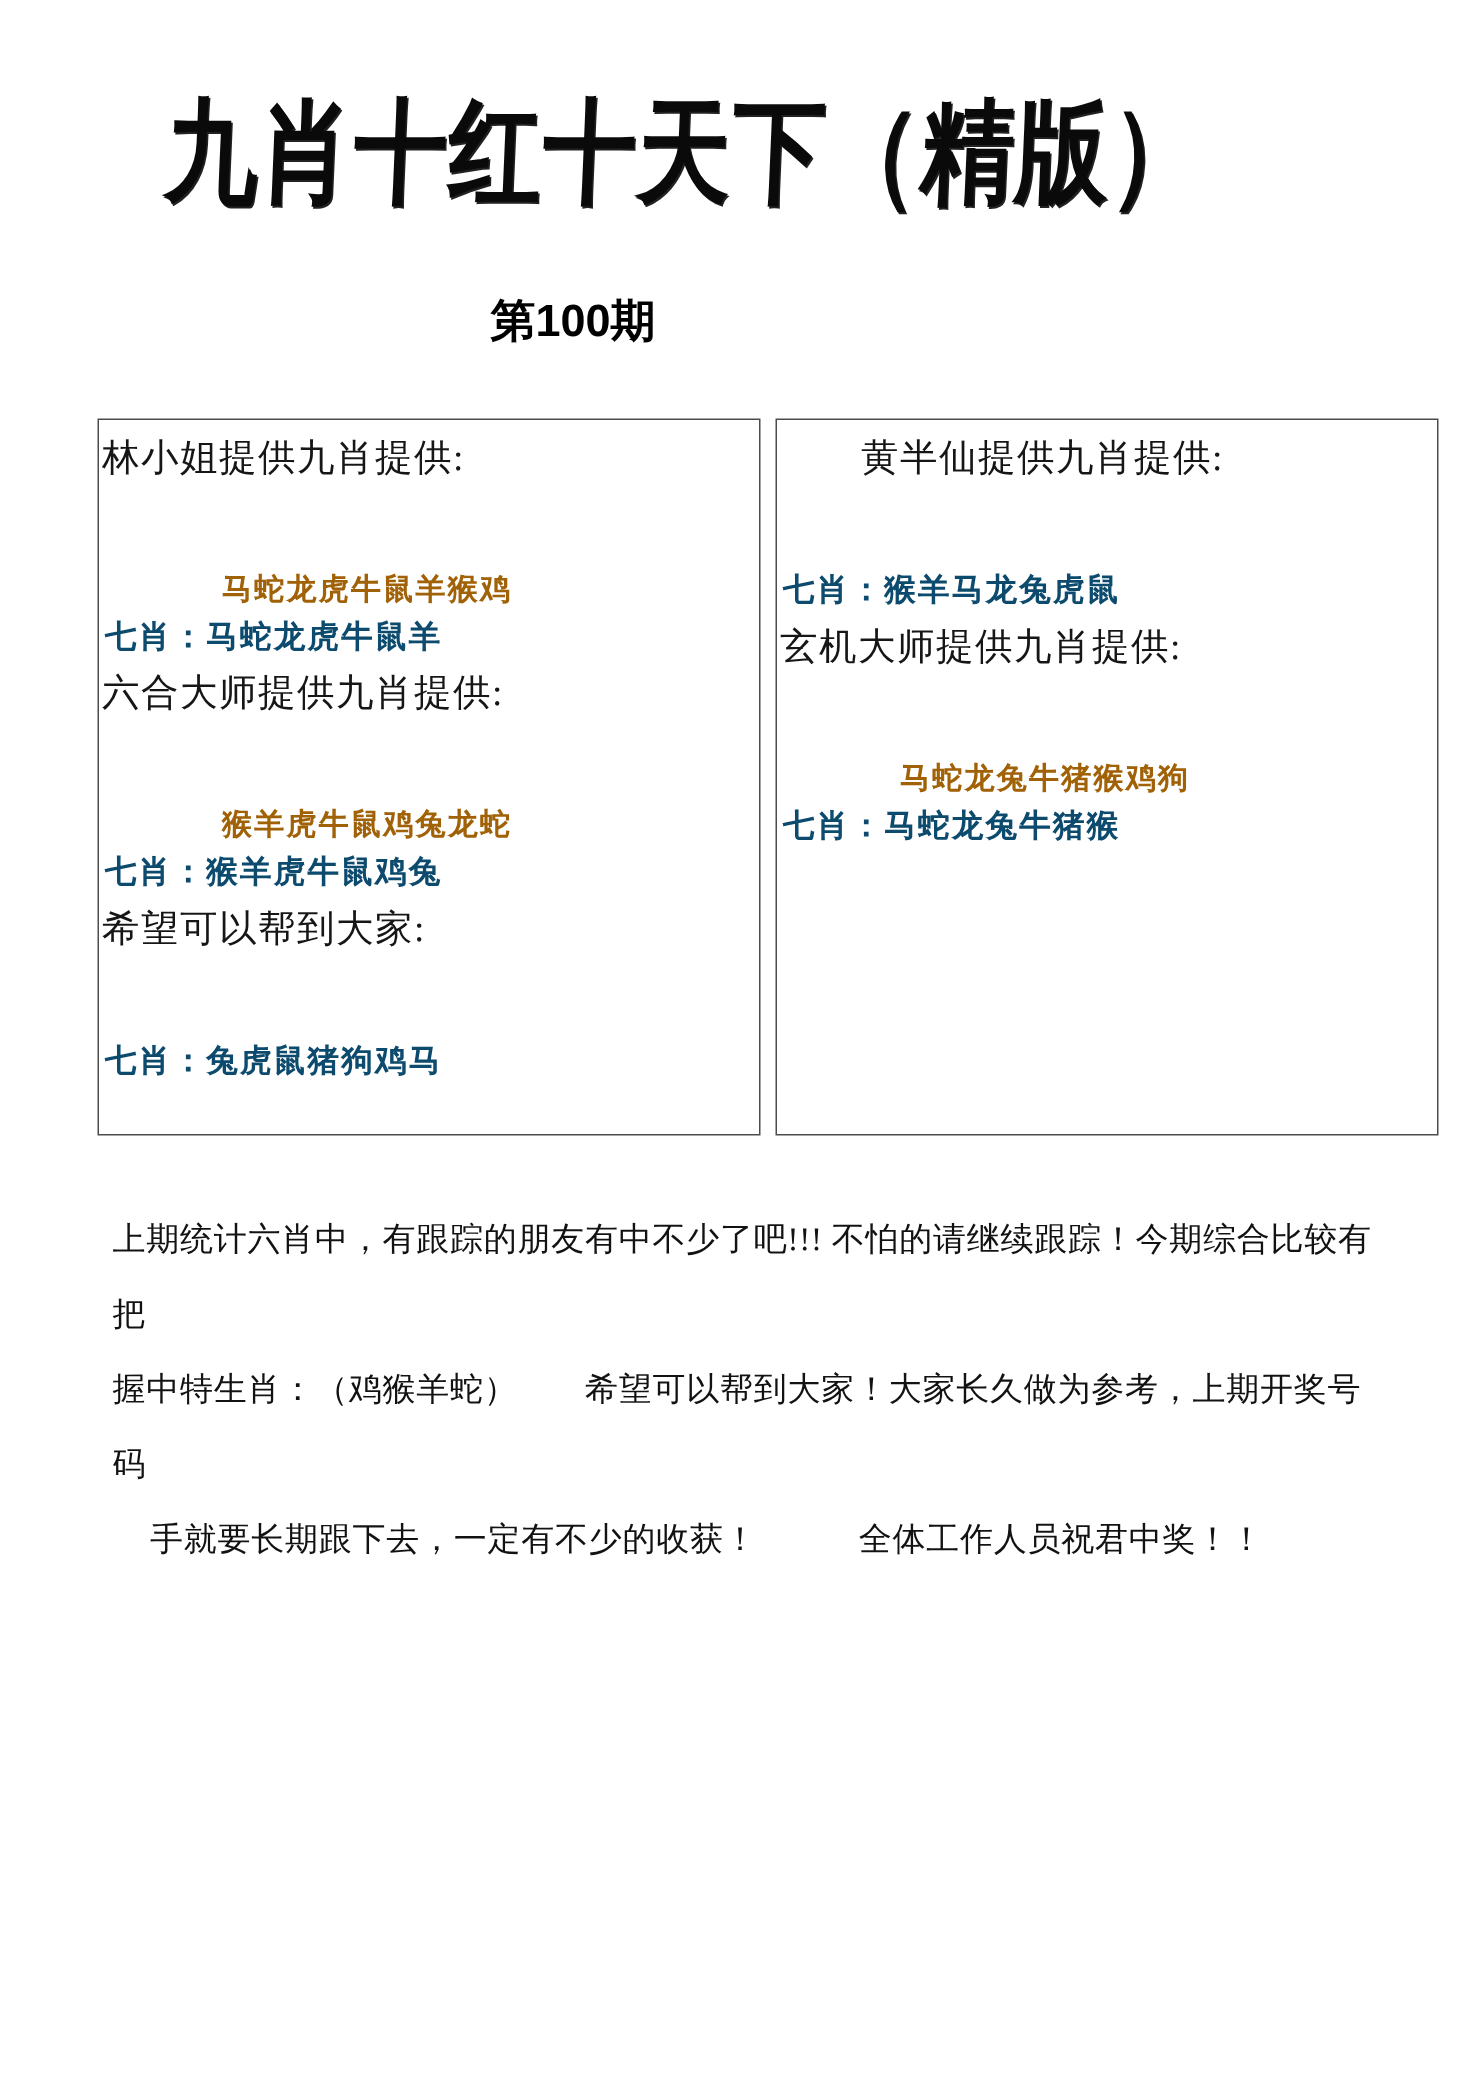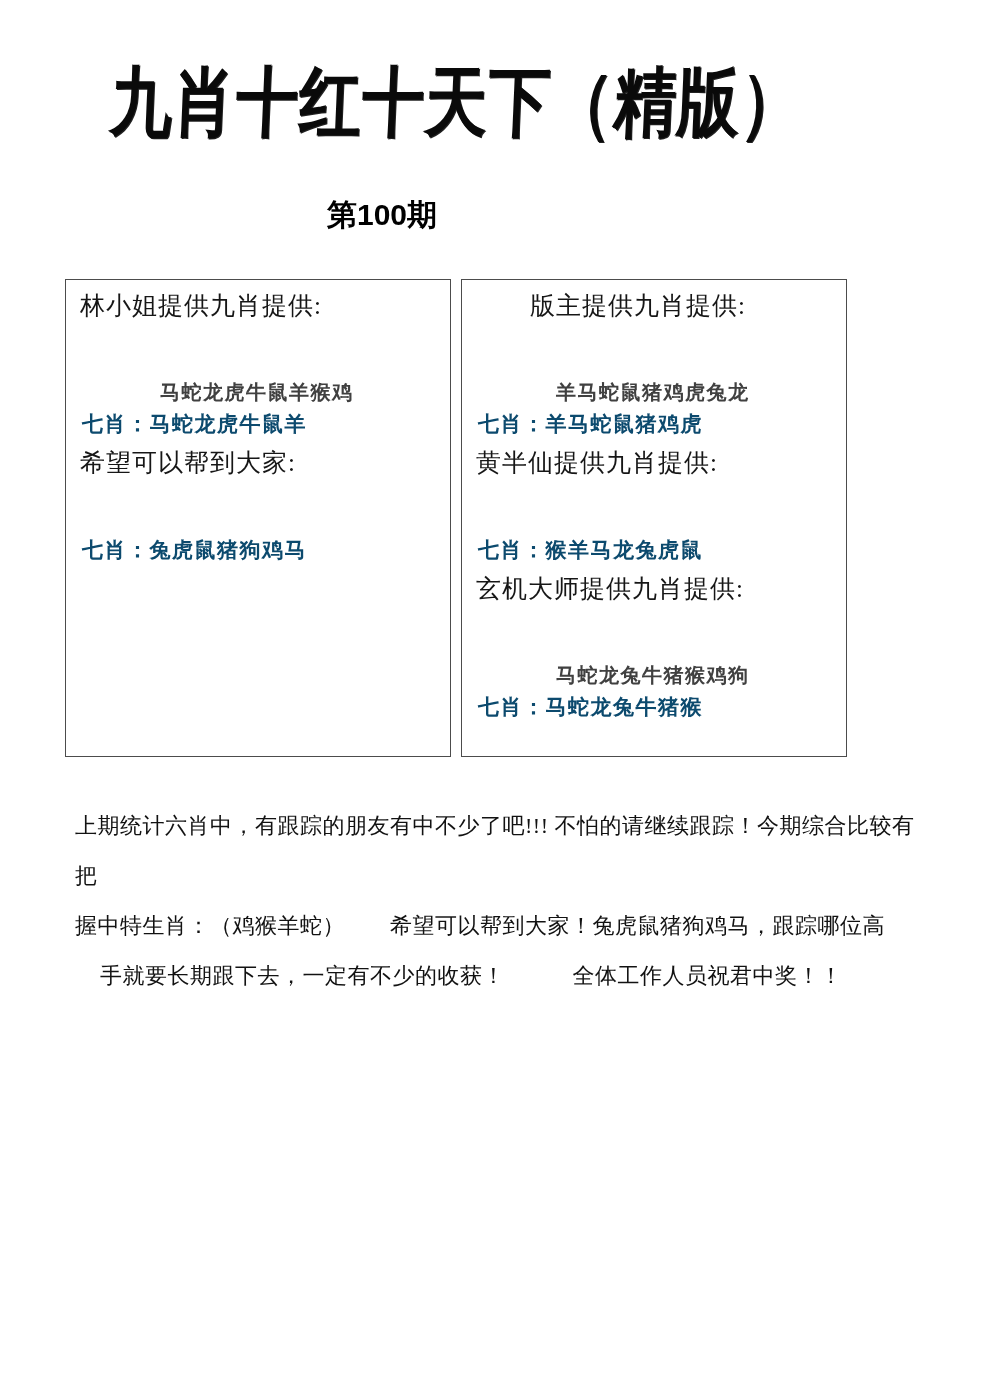--- a/index.html
+++ b/index.html
@@ -47,24 +47,24 @@
     white-space:nowrap;
     letter-spacing:0.5px;
   }
 
   .boxes{
     display:flex;
     gap:10px;
     margin:46px 0 0 65px;
   }
   .box{
-    width:386px;height:478px;
+    width:442px;height:478px;
     box-sizing:border-box;
     border:1px solid #4c4c4c;
-    padding:11px 5px 0 14px;
+    padding:11px 5px 0 2px;
     background:#fff;
   }
   .section{margin-bottom:10px;}
   .sec-header{
     font-size:25px;
     line-height:30px;
     letter-spacing:1px;
     color:#161616;
     margin-bottom:58px;
     white-space:nowrap;
@@ -72,21 +72,21 @@
   
   #box-right .section:first-child .sec-header{padding-left:54px;}
 
   .nine{
     font-size:20px;
     font-weight:bold;
     letter-spacing:1.5px;
     padding-left:80px;
     margin-bottom:4px;
     white-space:nowrap;
-    color:#404040;
+    color:#a16207;
   }
   .seven{
     font-size:21px;
     font-weight:bold;
     letter-spacing:1.5px;
     padding-left:2px;
     white-space:nowrap;
     color:#0c4a6e;
   }
 
@@ -113,43 +113,43 @@
 
   <div class="boxes">
 
     <div class="box" id="box-left">
       <div class="section">
         <div class="sec-header">林小姐提供九肖提供:</div>
         <div class="nine">马蛇龙虎牛鼠羊猴鸡</div>
         <div class="seven">七肖：马蛇龙虎牛鼠羊</div>
       </div>
       <div class="section">
+        <div class="sec-header">六合大师提供九肖提供:</div>
+        <div class="nine">猴羊虎牛鼠鸡兔龙蛇</div>
+        <div class="seven">七肖：猴羊虎牛鼠鸡兔</div>
+      </div>
+      <div class="section">
         <div class="sec-header">希望可以帮到大家:</div>
         <div class="seven">七肖：兔虎鼠猪狗鸡马</div>
       </div>
     </div>
 
     <div class="box" id="box-right">
-      <div class="section">
-        <div class="sec-header">版主提供九肖提供:</div>
-        <div class="nine">羊马蛇鼠猪鸡虎兔龙</div>
-        <div class="seven">七肖：羊马蛇鼠猪鸡虎</div>
-      </div>
       <div class="section">
         <div class="sec-header">黄半仙提供九肖提供:</div>
         <div class="seven">七肖：猴羊马龙兔虎鼠</div>
       </div>
       <div class="section">
         <div class="sec-header">玄机大师提供九肖提供:</div>
         <div class="nine">马蛇龙兔牛猪猴鸡狗</div>
         <div class="seven">七肖：马蛇龙兔牛猪猴</div>
       </div>
     </div>
 
   </div>
 
   <div class="footer">
     <div class="line-1">上期统计六肖中，有跟踪的朋友有中不少了吧!!! 不怕的请继续跟踪！今期综合比较有把</div>
-    <div class="line-2">握中特生肖：（鸡猴羊蛇）　　希望可以帮到大家！兔虎鼠猪狗鸡马，跟踪哪位高</div>
+    <div class="line-2">握中特生肖：（鸡猴羊蛇）　　希望可以帮到大家！大家长久做为参考，上期开奖号码</div>
     <div class="line-3">手就要长期跟下去，一定有不少的收获！　　　全体工作人员祝君中奖！！</div>
   </div>
 
 </div>
 
 </body></html>

